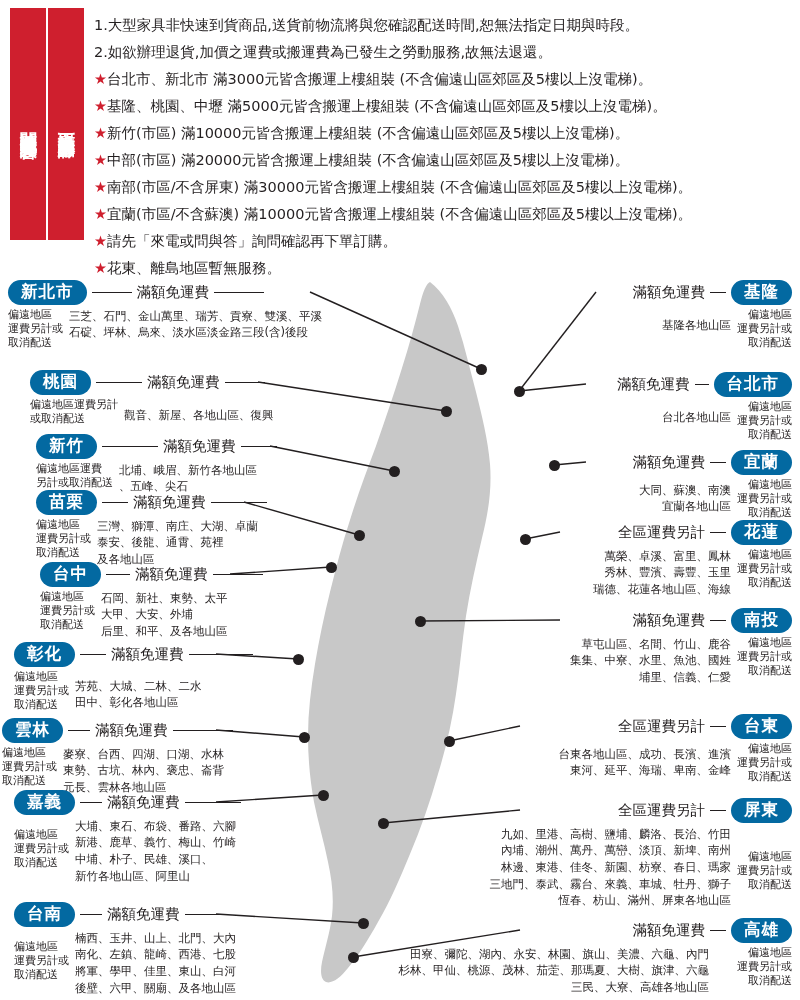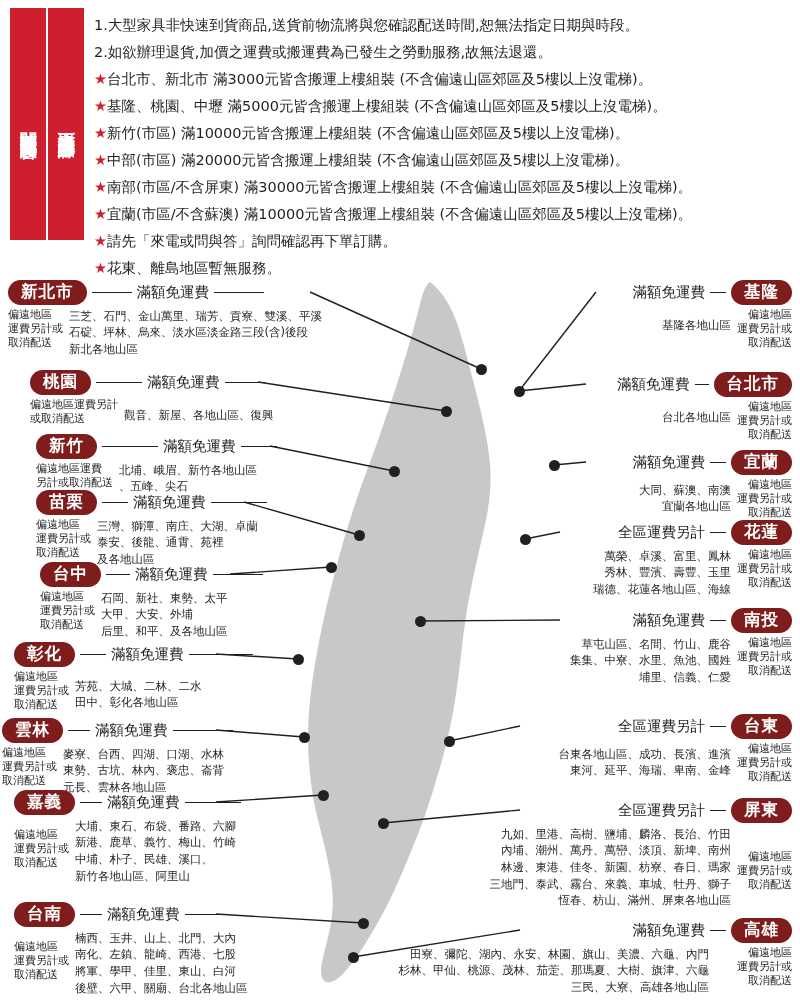--- a/index.html
+++ b/index.html
@@ -39,21 +39,21 @@
 
   
   .dot {
     position:absolute; width:11px; height:11px; border-radius:50%;
     background:#231f20;
   }
 
   
   .blk { position:absolute; }
   .city-tag {
-    display:inline-block; background:#7f1d1d; color:#fff;
+    display:inline-block; background:#0369a1; color:#fff;
     border-radius:13px; padding:2px 13px; font-size:16.5px; font-weight:bold;
     line-height:1.25; letter-spacing:1px;
   }
   .free-txt { font-size:14.5px; color:#231f20; white-space:nowrap; }
   .rowline { display:flex; align-items:center; gap:5px; }
   .hr { height:1px; background:#231f20; flex:0 0 auto; }
   .sub {
     display:flex; gap:6px; margin-top:3px;
   }
   .sub .left {
@@ -141,21 +141,20 @@
     </div>
     <div class="sub">
       <div class="left">
         <div>偏遠地區</div>
         <div>運費另計或</div>
         <div>取消配送</div>
       </div>
       <div class="right">
         <div>三芝、石門、金山萬里、瑞芳、貢寮、雙溪、平溪</div>
         <div>石碇、坪林、烏來、淡水區淡金路三段(含)後段</div>
-        <div>新北各地山區</div>
       </div>
     </div>
   </div>
 
   <div class="blk" style="left:30px; top:108px;">
     <div class="rowline">
       <span class="city-tag">桃園</span>
       <span class="hr" style="width:46px;"></span>
       <span class="free-txt">滿額免運費</span>
       <span class="hr" style="width:40px;"></span>
@@ -305,21 +304,21 @@
     <div class="sub">
       <div class="left">
         <div style="margin-top:10px;">偏遠地區</div>
         <div>運費另計或</div>
         <div>取消配送</div>
       </div>
       <div class="right">
         <div>楠西、玉井、山上、北門、大內</div>
         <div>南化、左鎮、龍崎、西港、七股</div>
         <div>將軍、學甲、佳里、東山、白河</div>
-        <div>後壁、六甲、關廟、台北各地山區</div>
+        <div>後壁、六甲、關廟、及各地山區</div>
       </div>
     </div>
   </div>
 
   <div class="blk right-align" style="right:8px; top:18px;">
     <div class="r-head">
       <span class="free-txt">滿額免運費</span>
       <span class="hr" style="width:16px;"></span>
       <span class="city-tag">基隆</span>
     </div>

